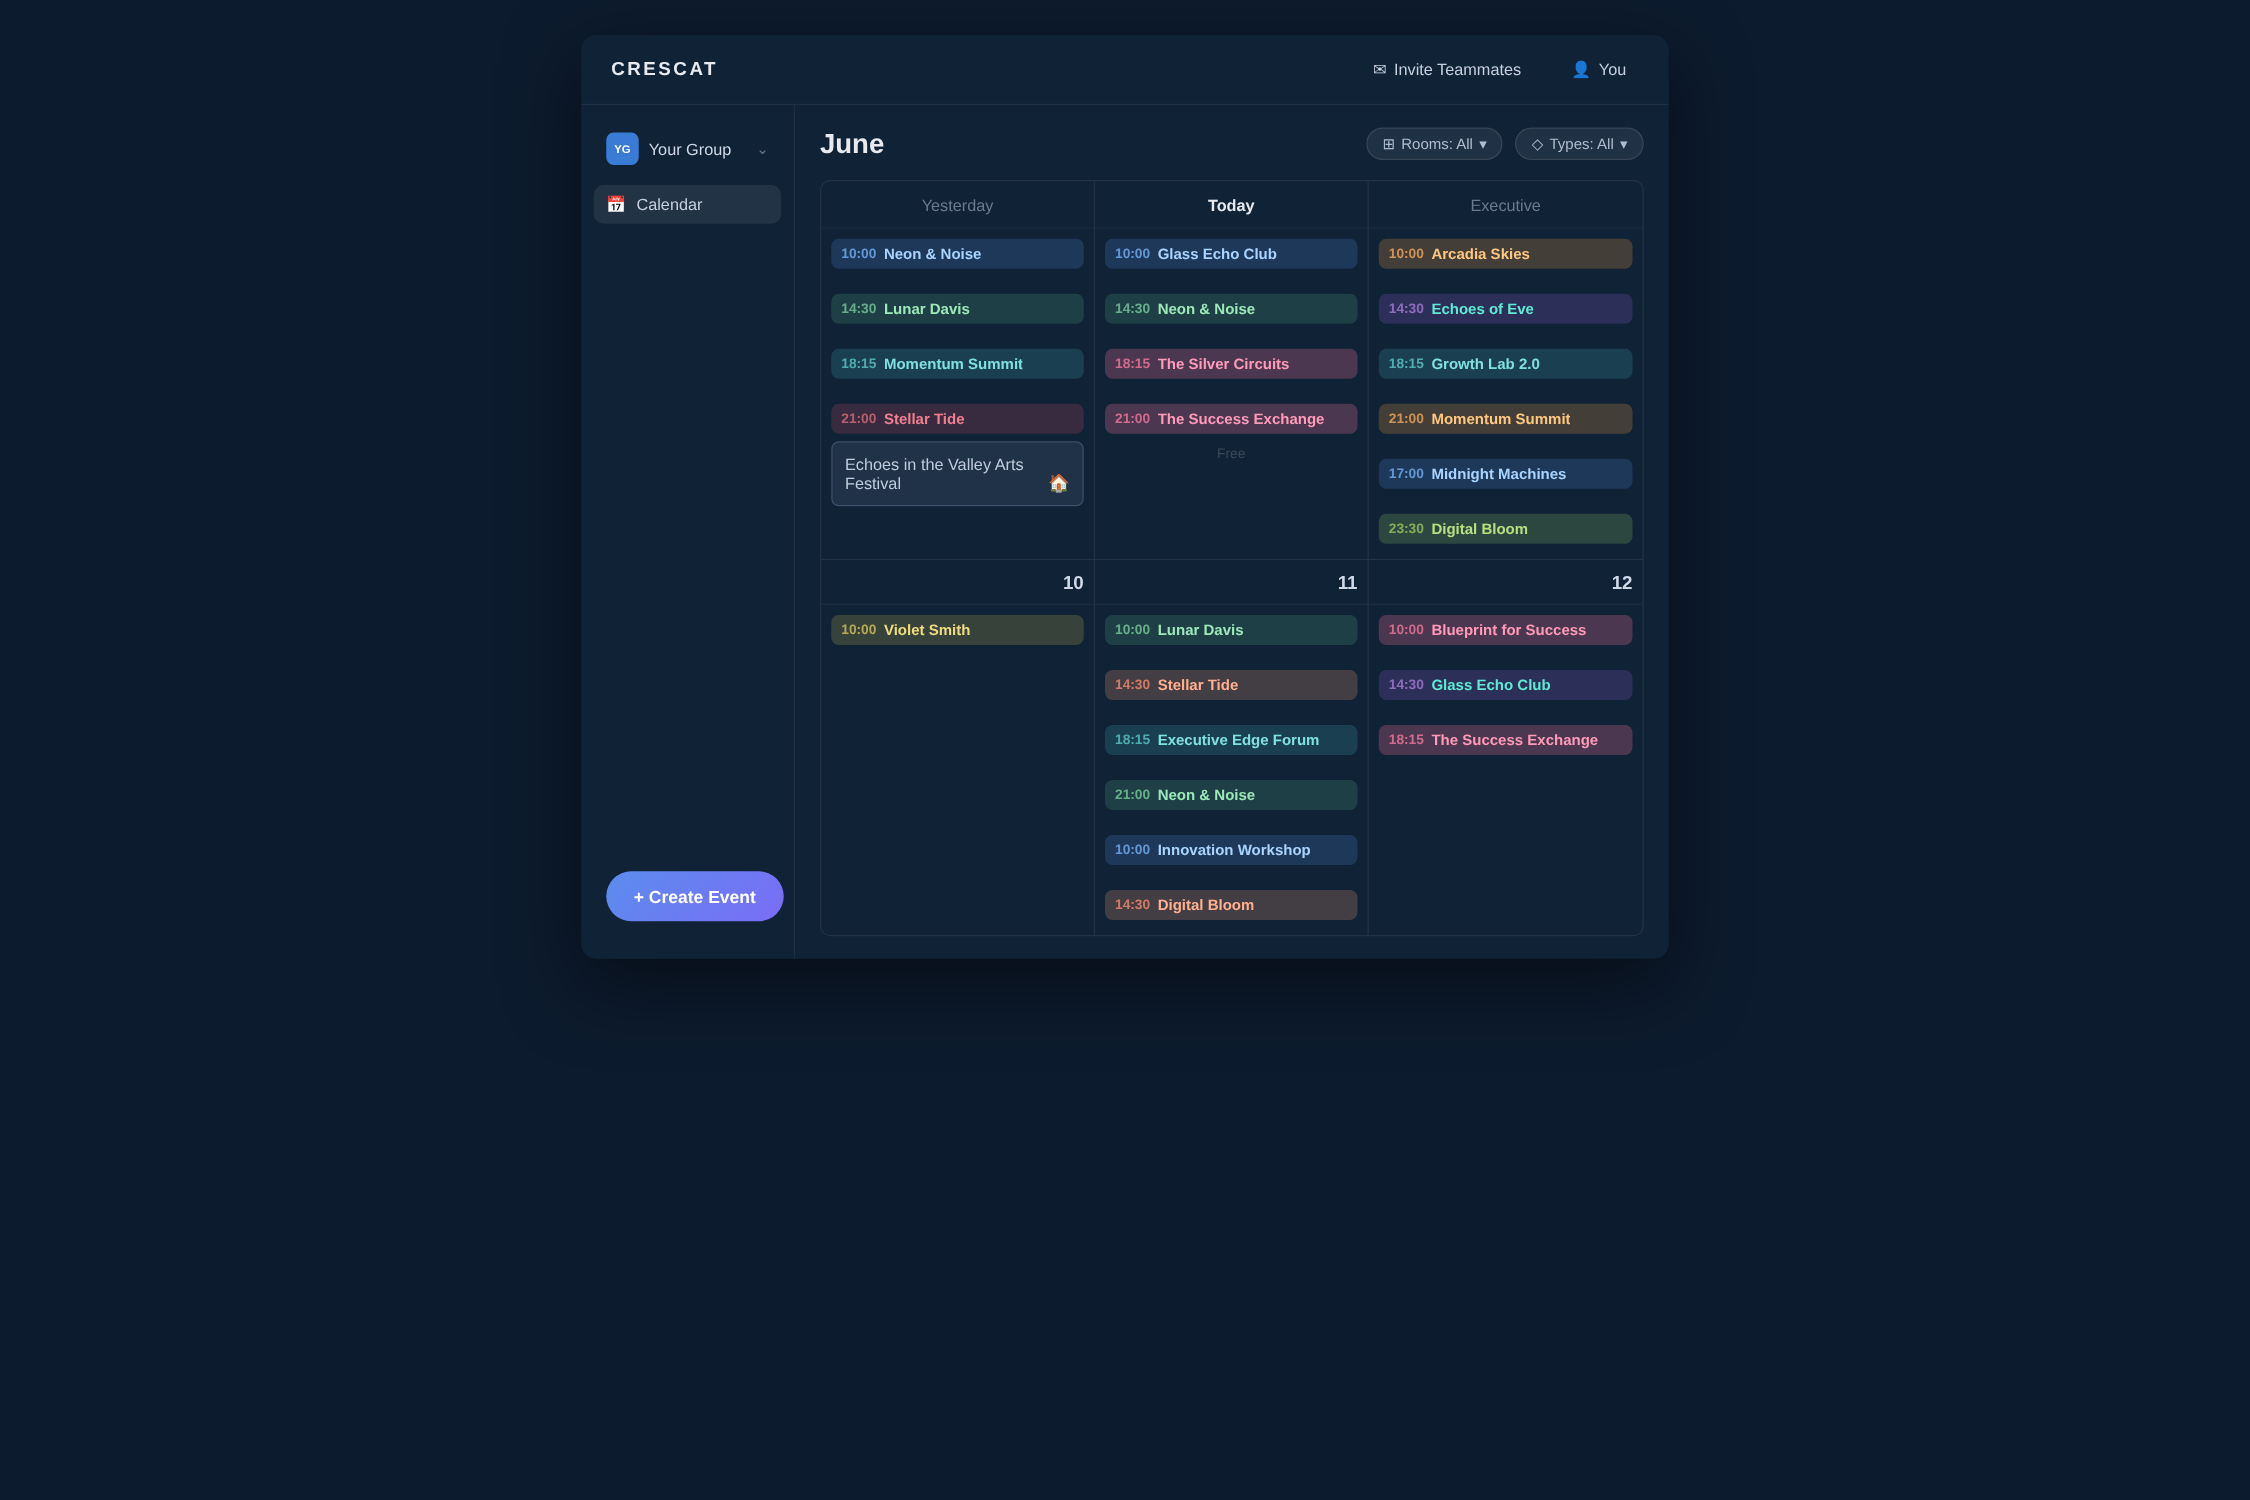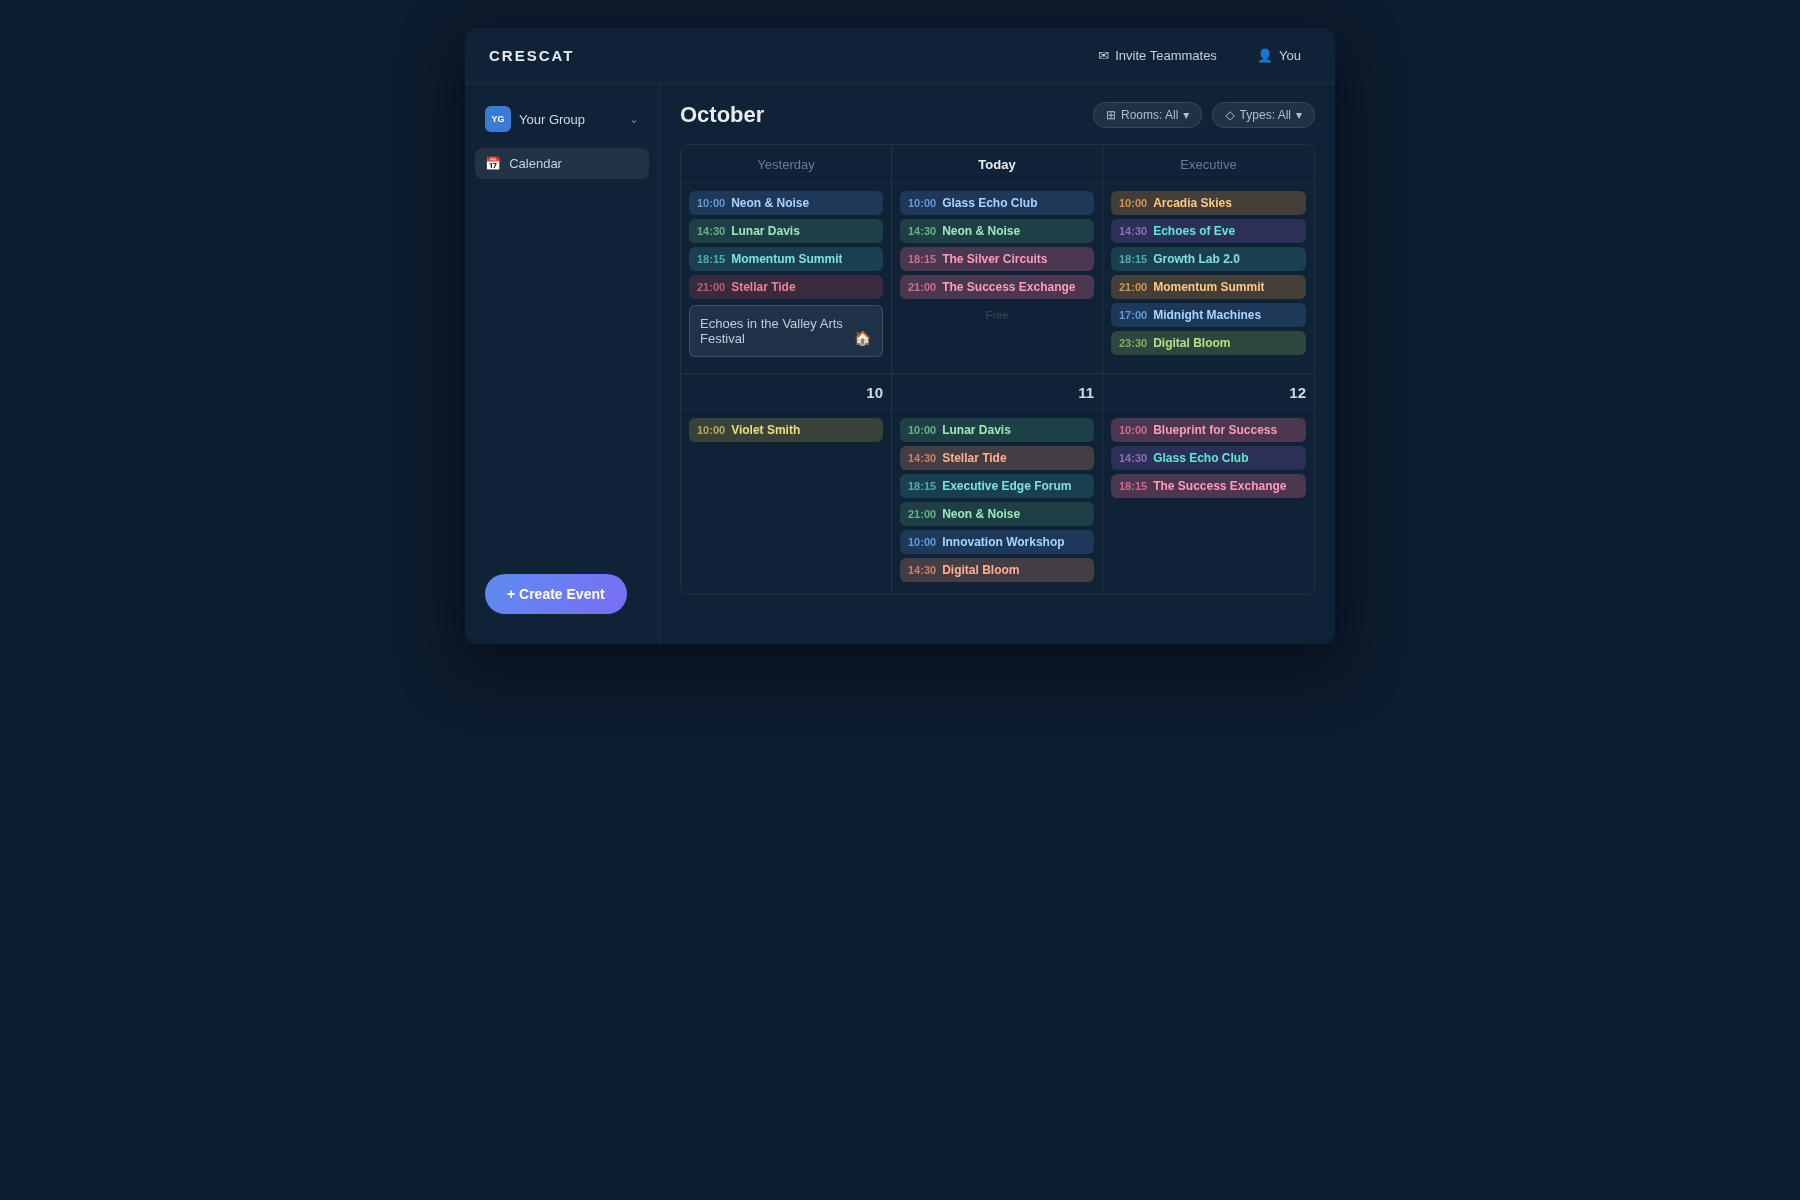--- a/index.html
+++ b/index.html
@@ -63,21 +63,21 @@
       border-radius: 6px;
       background: transparent;
       border: none;
     }
     
     .main-layout {
       display: flex;
     }
     
     .sidebar {
-      width: 195px;
+      width: 171px;
       background: #0f2236;
       border-right: 1px solid rgba(255,255,255,0.06);
       padding: 14px 10px;
       flex-shrink: 0;
       position: relative;
       min-height: 560px;
     }
     .group-selector {
       display: flex;
       align-items: center;
@@ -212,21 +212,21 @@
       font-size: 15px;
       color: #d0d8e8;
       font-weight: 700;
       border-bottom: 1px solid rgba(255,255,255,0.05);
       margin-bottom: 8px;
     }
     .events-list {
       padding: 0 8px;
       display: flex;
       flex-direction: column;
-      gap: 4px;
+      gap: 20px;
     }
     .event-item {
       border-radius: 6px;
       padding: 5px 8px;
       font-size: 12px;
       display: flex;
       align-items: center;
       gap: 6px;
       cursor: pointer;
     }
@@ -318,21 +318,21 @@
       </div>
       <div class="nav-item active">
         <span>📅</span>
         <span>Calendar</span>
       </div>
       <button class="create-event-btn">+ Create Event</button>
     </div>
 
     <div class="calendar-area">
       <div class="calendar-header">
-        <h1 class="month-title">October</h1>
+        <h1 class="month-title">June</h1>
         <div class="filter-row">
           <button class="filter-btn">
             <span>⊞</span>
             <span>Rooms: All</span>
             <span>▾</span>
           </button>
           <button class="filter-btn">
             <span>◇</span>
             <span>Types: All</span>
             <span>▾</span>

